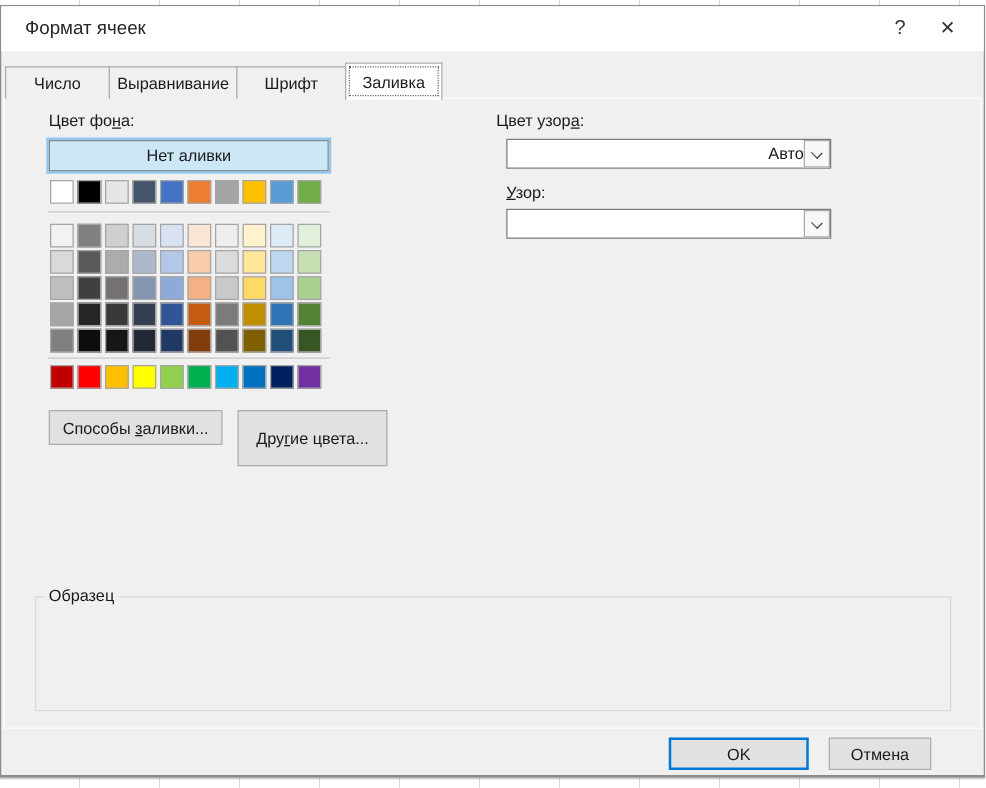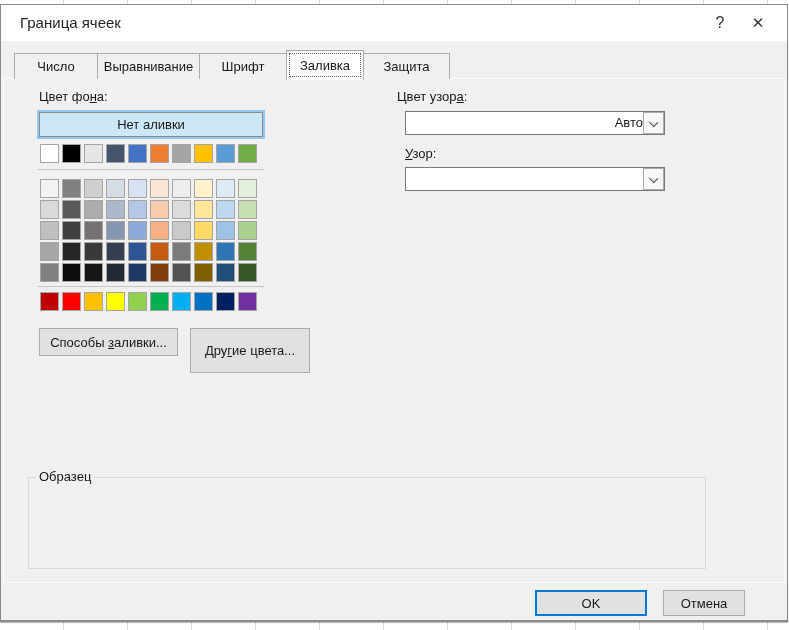--- a/index.html
+++ b/index.html
@@ -21,21 +21,21 @@
   .cap-btn { position:absolute; top:0; height:36px; line-height:36px; text-align:center;
     width:30px; font-size:16px; color:#333; cursor:default; }
   .cap-help { right:52px; }
   .cap-close { right:14px; font-size:15px; }
 
   
   .tabpage { position:absolute; left:2px; top:73px; width:782px; height:505px;
     background:#f0f0f0; border:1px solid #fbfbfb; }
 
   
-  .tabs { position:absolute; left:13px; top:44px; height:30px; display:flex; align-items:flex-end; z-index:3; }
+  .tabs { position:absolute; left:3px; top:44px; height:30px; display:flex; align-items:flex-end; z-index:3; }
   .tab { height:26px; background:#f0f0f0; border:1px solid #acacac; border-bottom:none;
     display:flex; align-items:center; justify-content:center; margin-left:-1px; cursor:default; }
   .tab:first-child { margin-left:0; }
   .tab:nth-child(1){width:84px} .tab:nth-child(2){width:103px} .tab:nth-child(3){width:88px}
   .tab:nth-child(4){width:78px} .tab:nth-child(5){width:87px} .tab:nth-child(6){width:80px}
   .tab.active { height:30px; background:#ffffff; margin-bottom:-1px;
     outline:1px dotted #6b6b6b; outline-offset:-4px; z-index:4; }
 
   .lbl { position:absolute; height:16px; white-space:nowrap; }
 
@@ -63,58 +63,55 @@
   .combo { position:absolute; left:404px; width:260px; height:24px; background:#ffffff;
     border:1px solid #7a7a7a; cursor:default; }
   .combo-val { position:absolute; left:0; right:21px; top:0; bottom:0; text-align:right; line-height:22px; }
   .combo-btn { position:absolute; right:0; top:0; width:21px; height:22px;
     background:#f8f8f8; border:1px solid #ababab; }
   .chev { position:absolute; left:6px; top:6px; width:7px; height:7px;
     border-right:1px solid #444; border-bottom:1px solid #444; transform:rotate(45deg) scale(1,.9); }
   #combo-pattern-color{top:106px} #combo-pattern{top:162px}
 
   
-  .groupbox { position:absolute; left:27px; top:472px; width:678px; height:92px;
+  .groupbox { position:absolute; left:27px; top:472px; width:733px; height:92px;
     border:1px solid #dadada; }
   .groupbox .legend { position:absolute; left:7px; top:-9px; background:#f0f0f0; padding:0 3px; }
 
   
   .btn-ok { left:534px; top:585px; width:112px; height:26px;
     border:2px solid var(--accent,#0078d7); }
   .btn-cancel { left:662px; top:585px; width:82px; height:26px; }
 
   u { text-decoration:underline; }
 </style>
 </head>
 <body>
 
 <div class="screen">
   <div class="dialog">
 
     <div class="titlebar">
-      <span class="title">Граница ячеек</span>
+      <span class="title">Формат ячеек</span>
       <span class="cap-btn cap-help">?</span>
       <span class="cap-btn cap-close">✕</span>
     </div>
 
     <div class="tabs">
       <div class="tab">
           <span>Число</span>
         </div>
       <div class="tab">
           <span>Выравнивание</span>
         </div>
       <div class="tab">
           <span>Шрифт</span>
         </div>
       <div class="tab active">
           <span>Заливка</span>
-        </div>
-      <div class="tab">
-          <span>Защита</span>
         </div>
     </div>
 
     <div class="tabpage"></div>
 
     <div class="lbl" style="left:38px; top:84px;">Цвет фо<u>н</u>а:</div>
 
     <div class="nocolor">
       <span>Нет аливки</span>
     </div>

